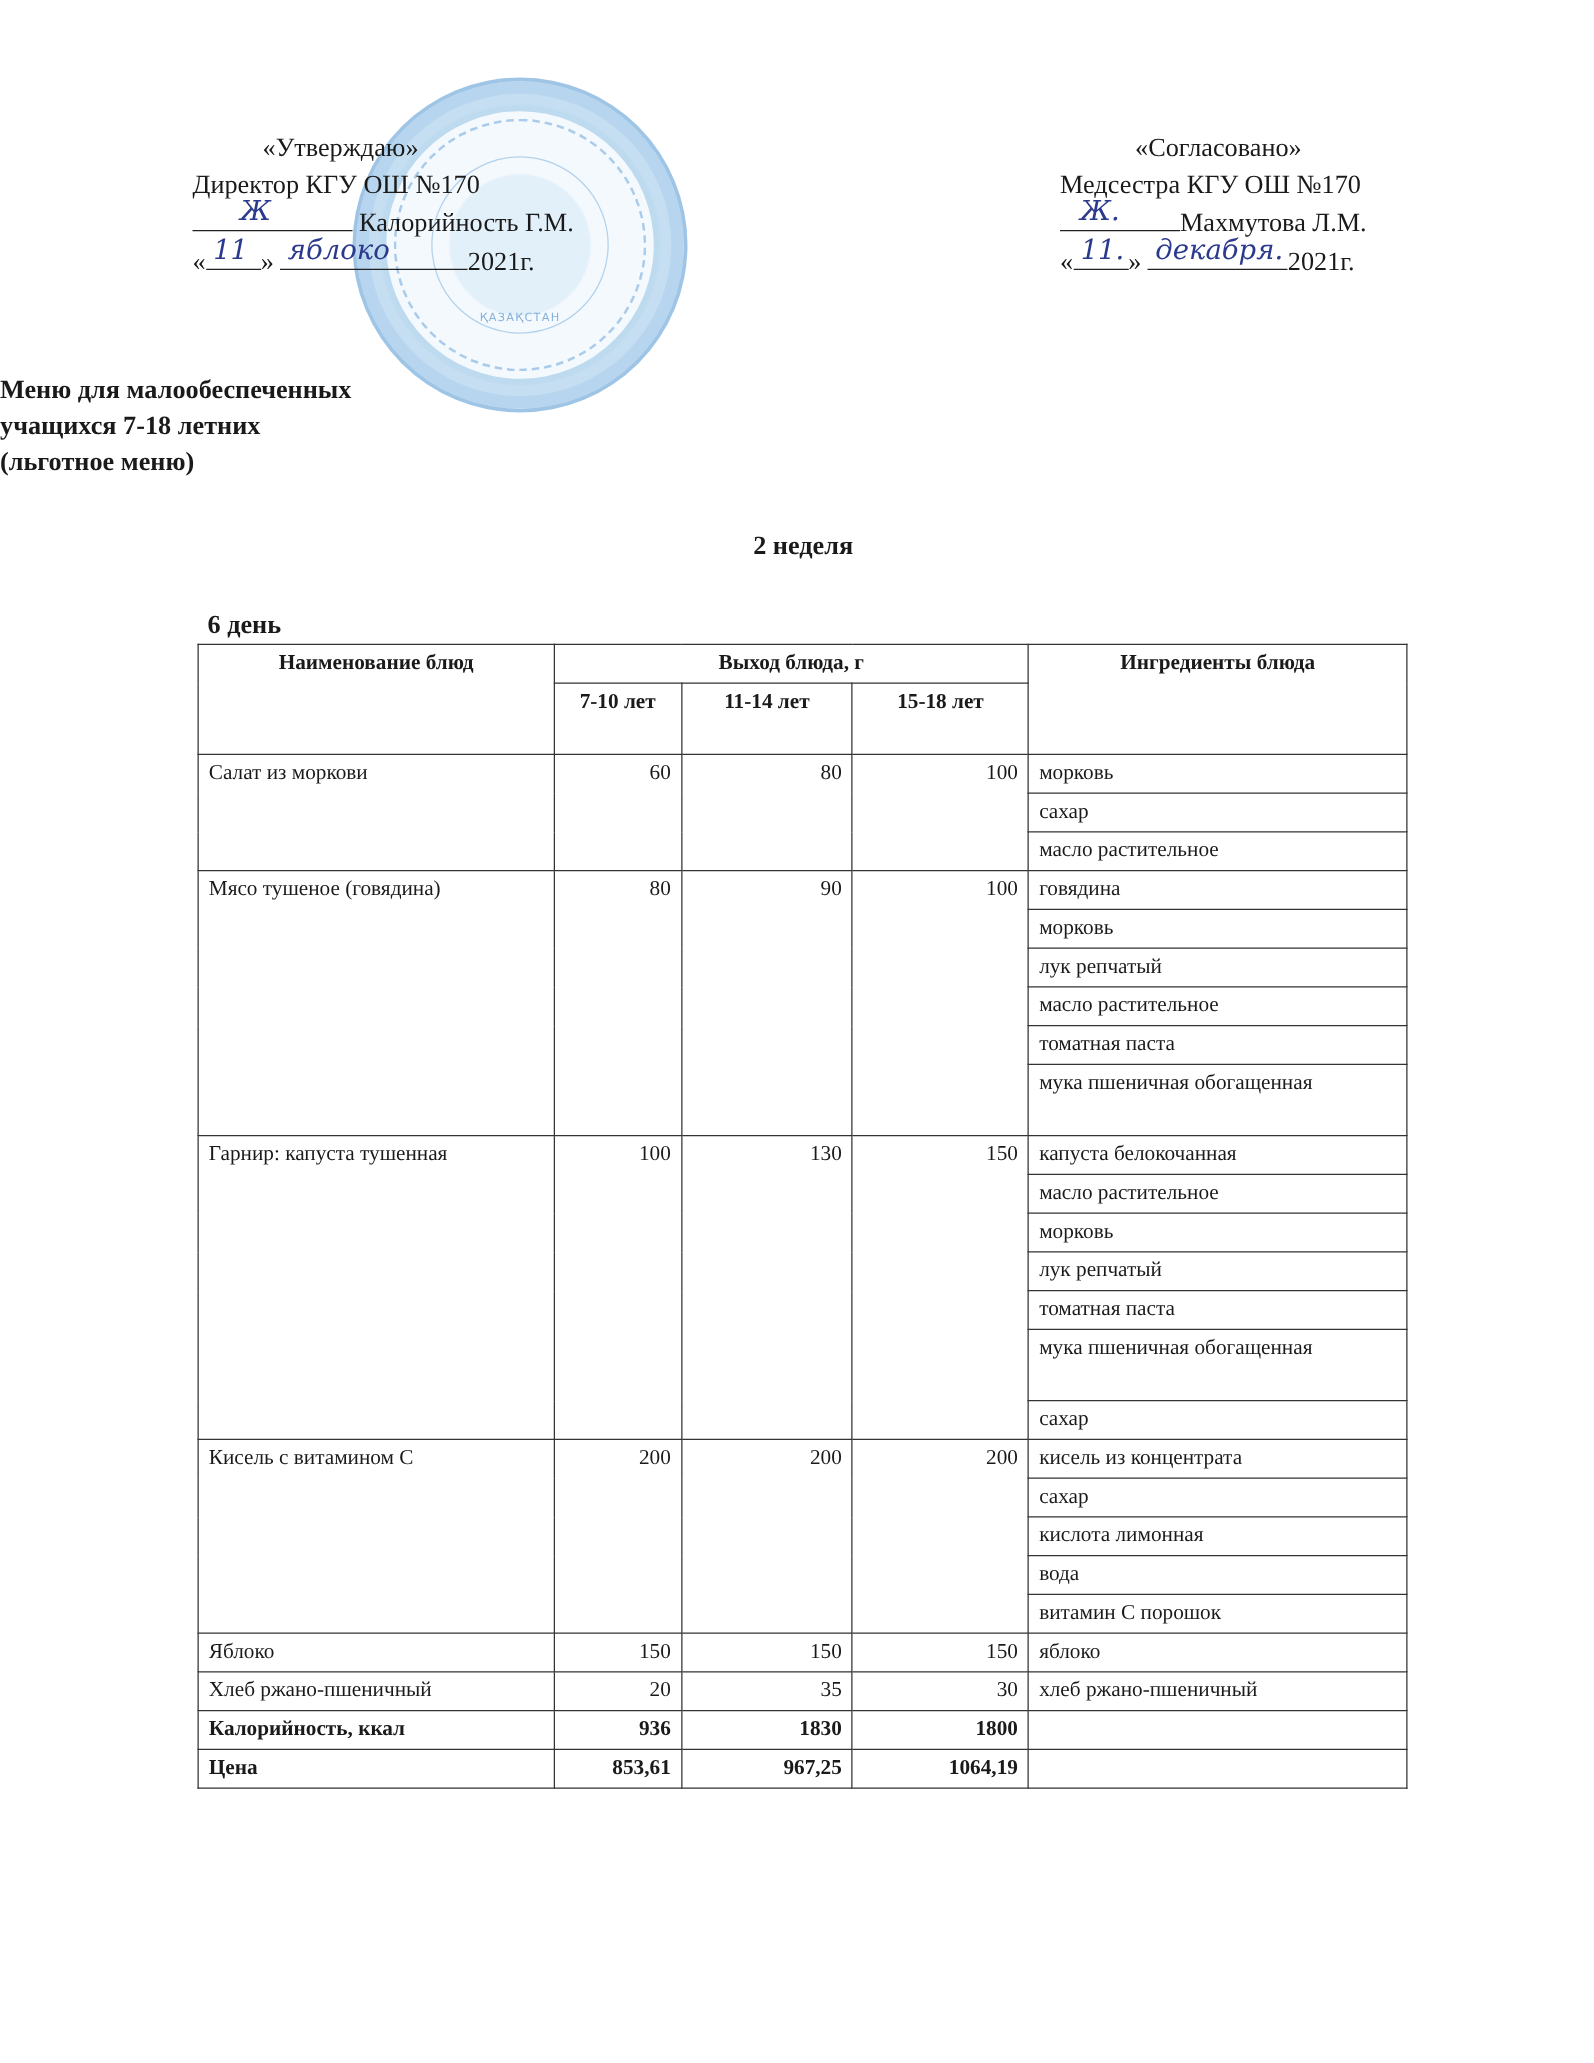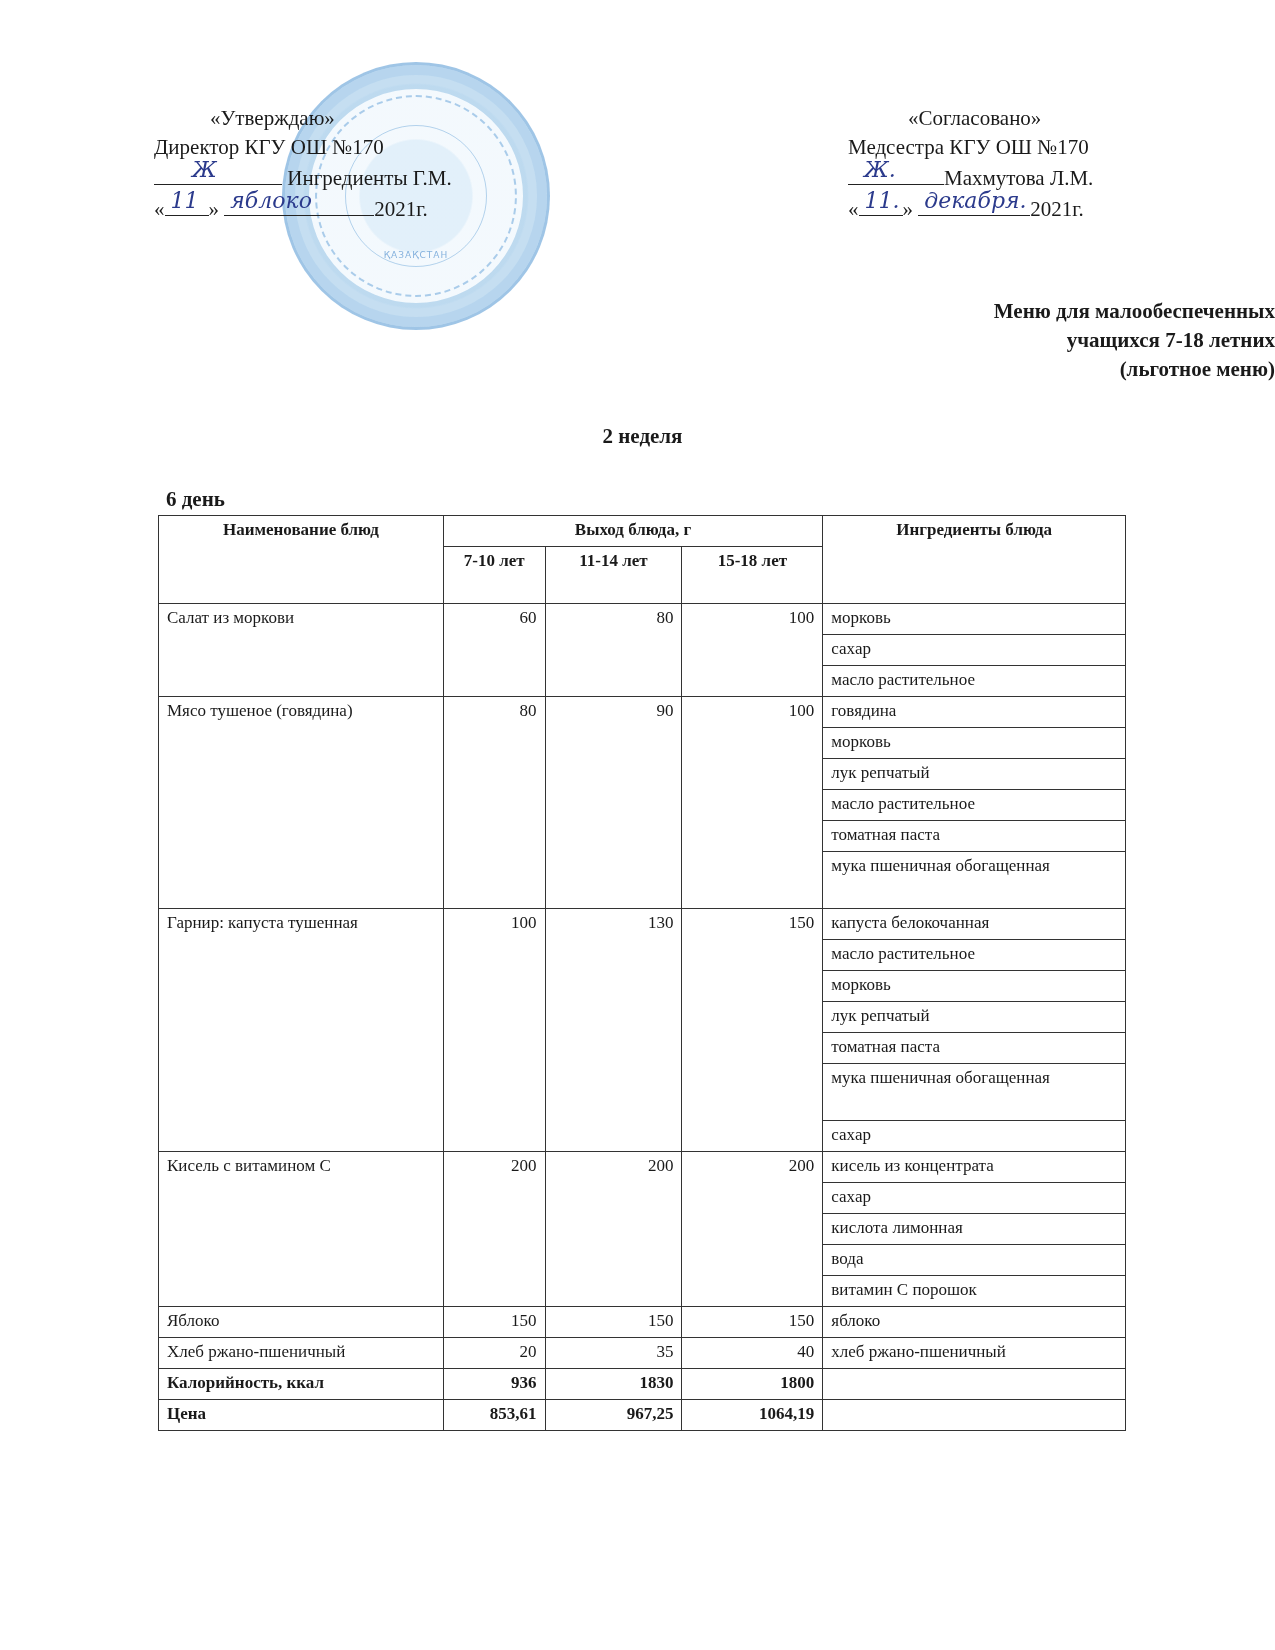--- a/index.html
+++ b/index.html
@@ -31,21 +31,21 @@
   .approve { left: 154px; top: 104px; width: 380px; }
   .agree { left: 848px; top: 104px; width: 290px; }
   .indent-q { padding-left: 56px; }
   .agree .indent-q { padding-left: 60px; }
   .sigline { display: inline-block; border-bottom: 1px solid #222; height: 22px; vertical-align: baseline; position: relative; }
   .hand {
     position: absolute; bottom: 0; left: 6px;
     font-family: "DejaVu Serif", serif; font-style: italic; color: #2b3a8c; font-size: 22px; white-space: nowrap;
   }
   .title {
-    position: absolute; left: 0; right: 0; top: 297px; text-align: right;
+    position: absolute; left: 0; right: 0; top: 297px; text-align: left;
     font-weight: bold; font-size: 21px; line-height: 29px;
   }
   .week {
     position: absolute; left: 0; right: 0; top: 424px; text-align: center; font-weight: bold; font-size: 21px; margin-left: 10px;
   }
   .day { position: absolute; left: 166px; top: 487px; font-weight: bold; font-size: 21px; }
   table.menu {
     position: absolute; left: 158px; top: 515px; width: 968px;
     border-collapse: collapse; font-size: 17px; line-height: 24px;
   }
@@ -65,21 +65,21 @@
   <div class="ring"></div>
   <div class="ring2"></div>
   <div class="label">ҚАЗАҚСТАН</div>
 </div>
 
 <div class="block approve">
   <div class="line indent-q">«Утверждаю»</div>
   <div class="line">Директор КГУ ОШ №170</div>
   <div class="line">
     <span class="sigline" style="width:128px"><span class="hand" style="left:38px">Ж</span></span>
-    <span>Ингредиенты Г.М.</span>
+    <span>Калорийность Г.М.</span>
   </div>
   <div class="line">
     <span>«</span><span class="sigline" style="width:44px"><span class="hand">11</span></span><span>»</span>
     <span class="sigline" style="width:150px"><span class="hand">яблоко</span></span><span>2021г.</span>
   </div>
 </div>
 
 <div class="block agree">
   <div class="line indent-q">«Согласовано»</div>
   <div class="line">Медсестра КГУ ОШ №170</div>
@@ -211,21 +211,21 @@
       <td class="num">150</td>
       <td class="num">150</td>
       <td class="num">150</td>
       <td class="ing">яблоко</td>
     </tr>
 
     <tr>
       <td>Хлеб ржано-пшеничный</td>
       <td class="num">20</td>
       <td class="num">35</td>
-      <td class="num">40</td>
+      <td class="num">30</td>
       <td class="ing">хлеб ржано-пшеничный</td>
     </tr>
 
     <tr class="total">
       <td>Калорийность, ккал</td>
       <td class="num">936</td>
       <td class="num">1830</td>
       <td class="num">1800</td>
       <td></td>
     </tr>

